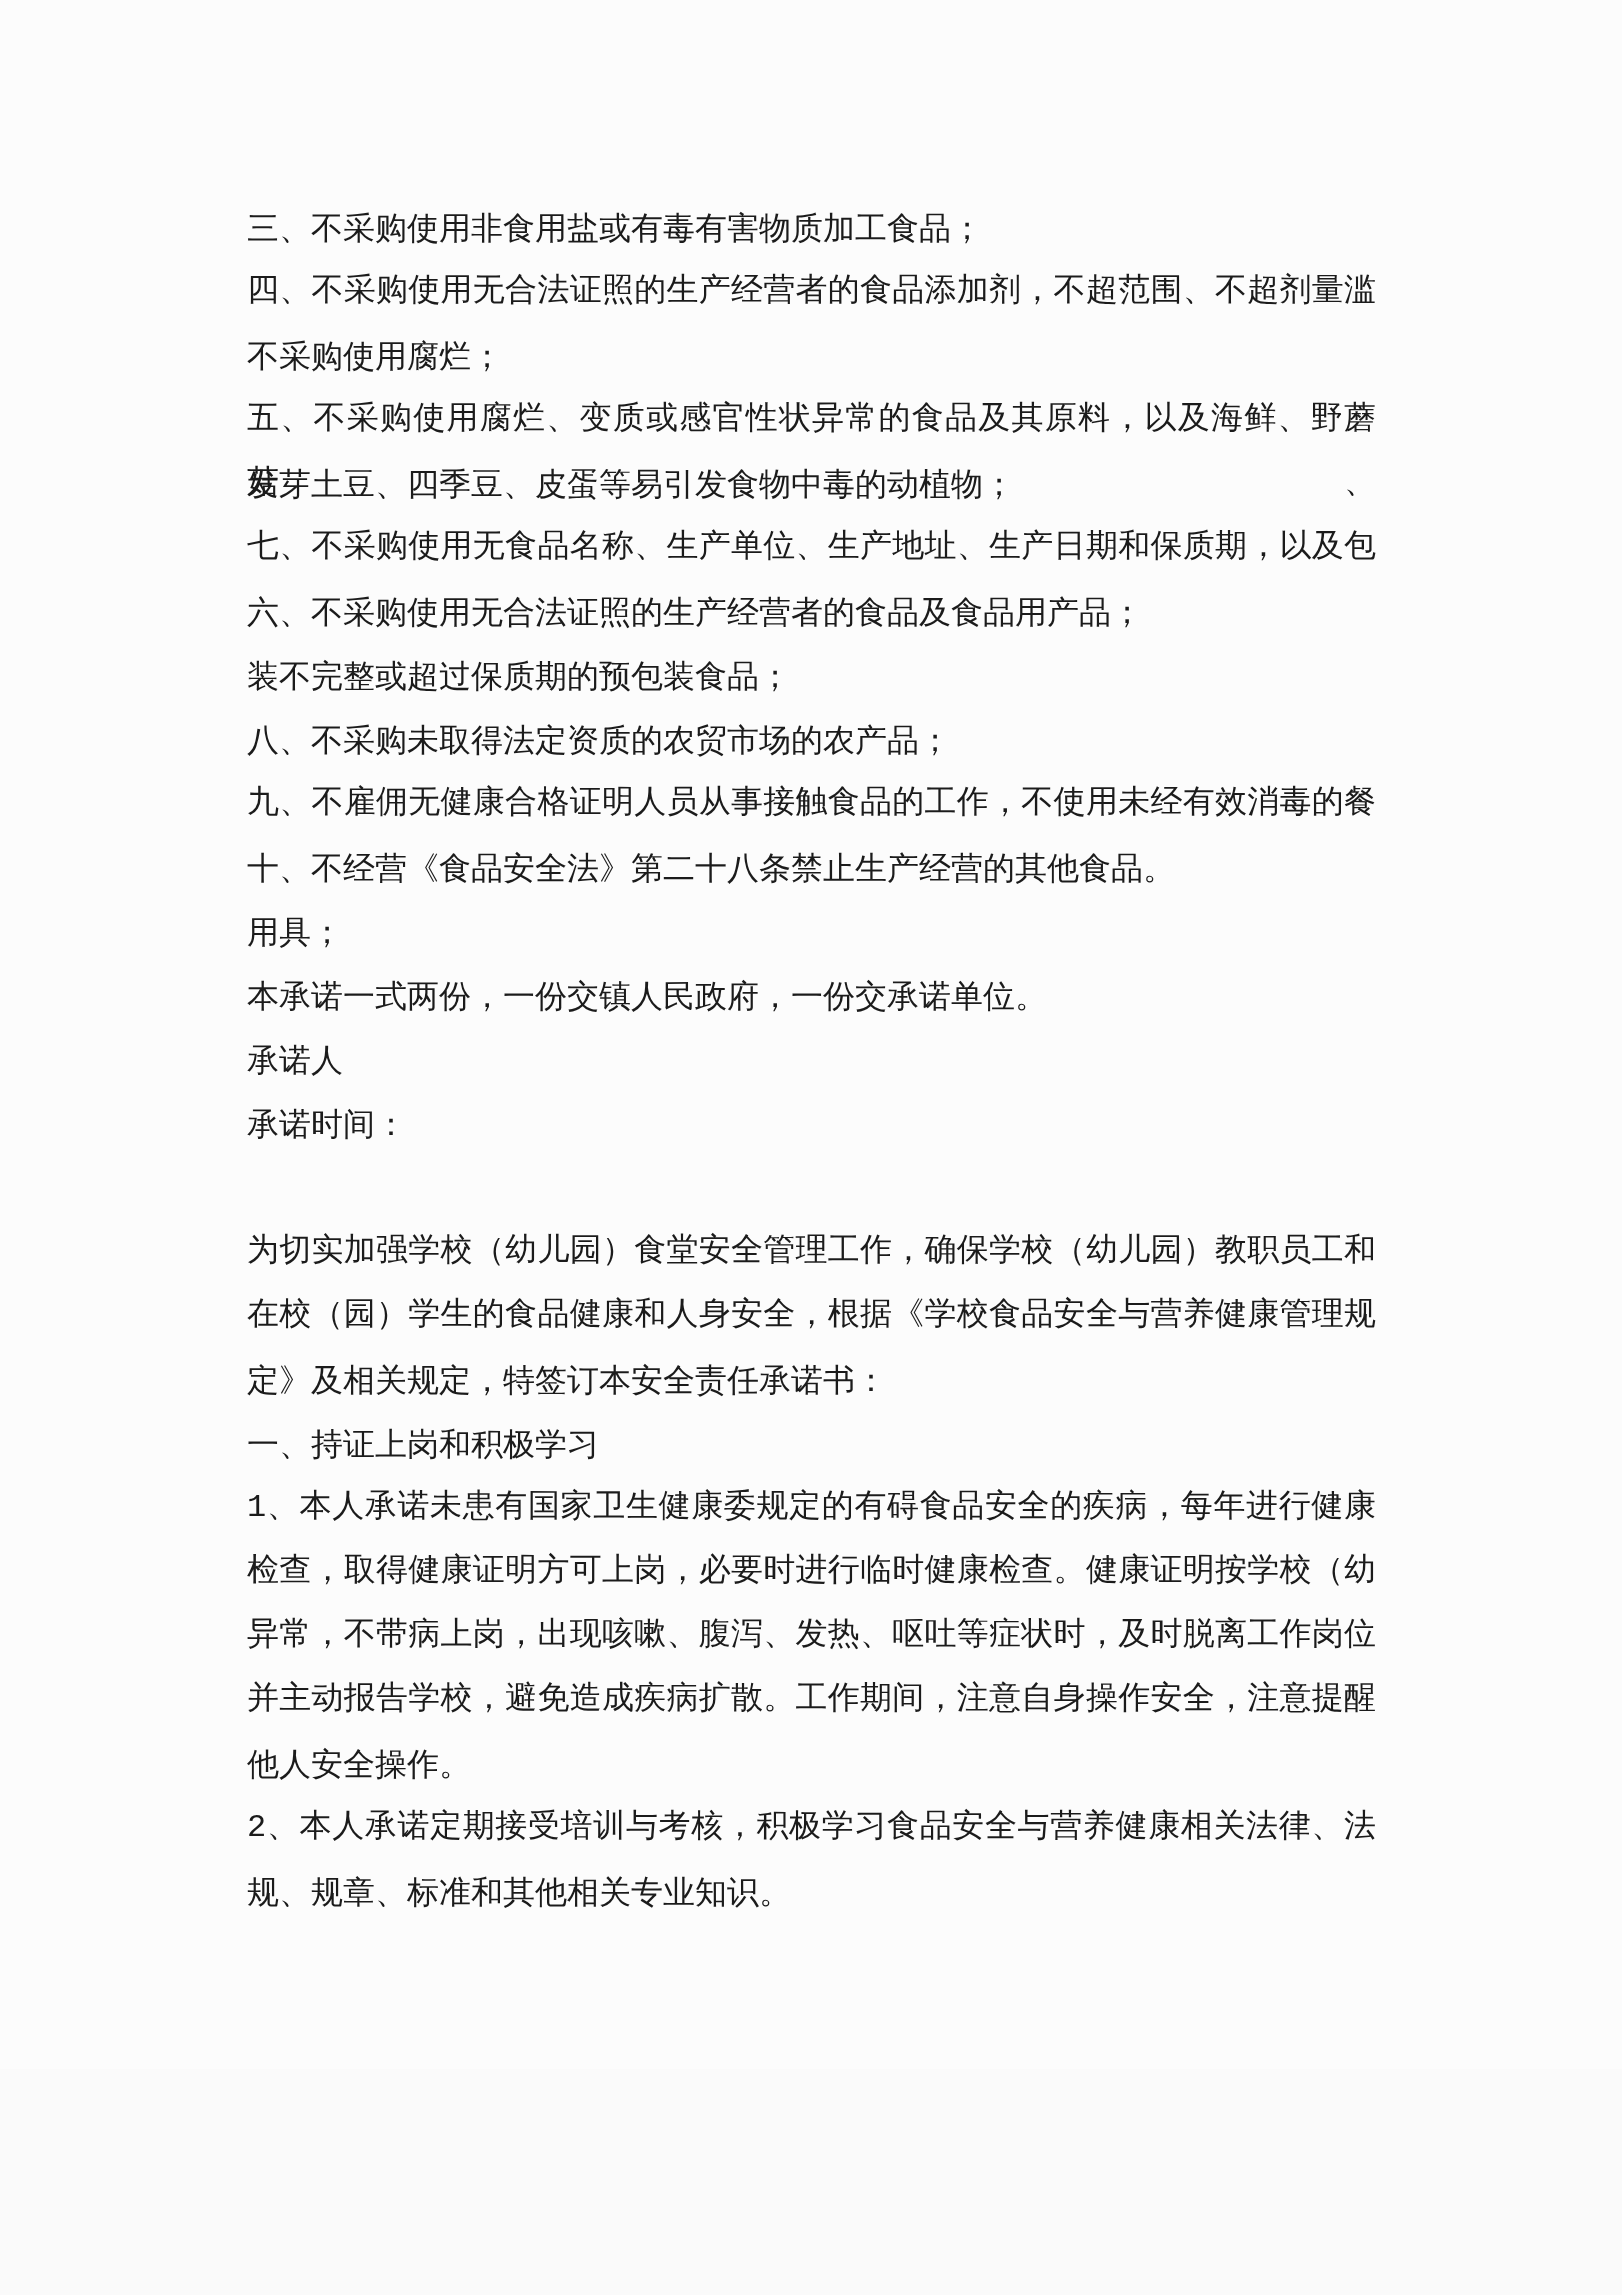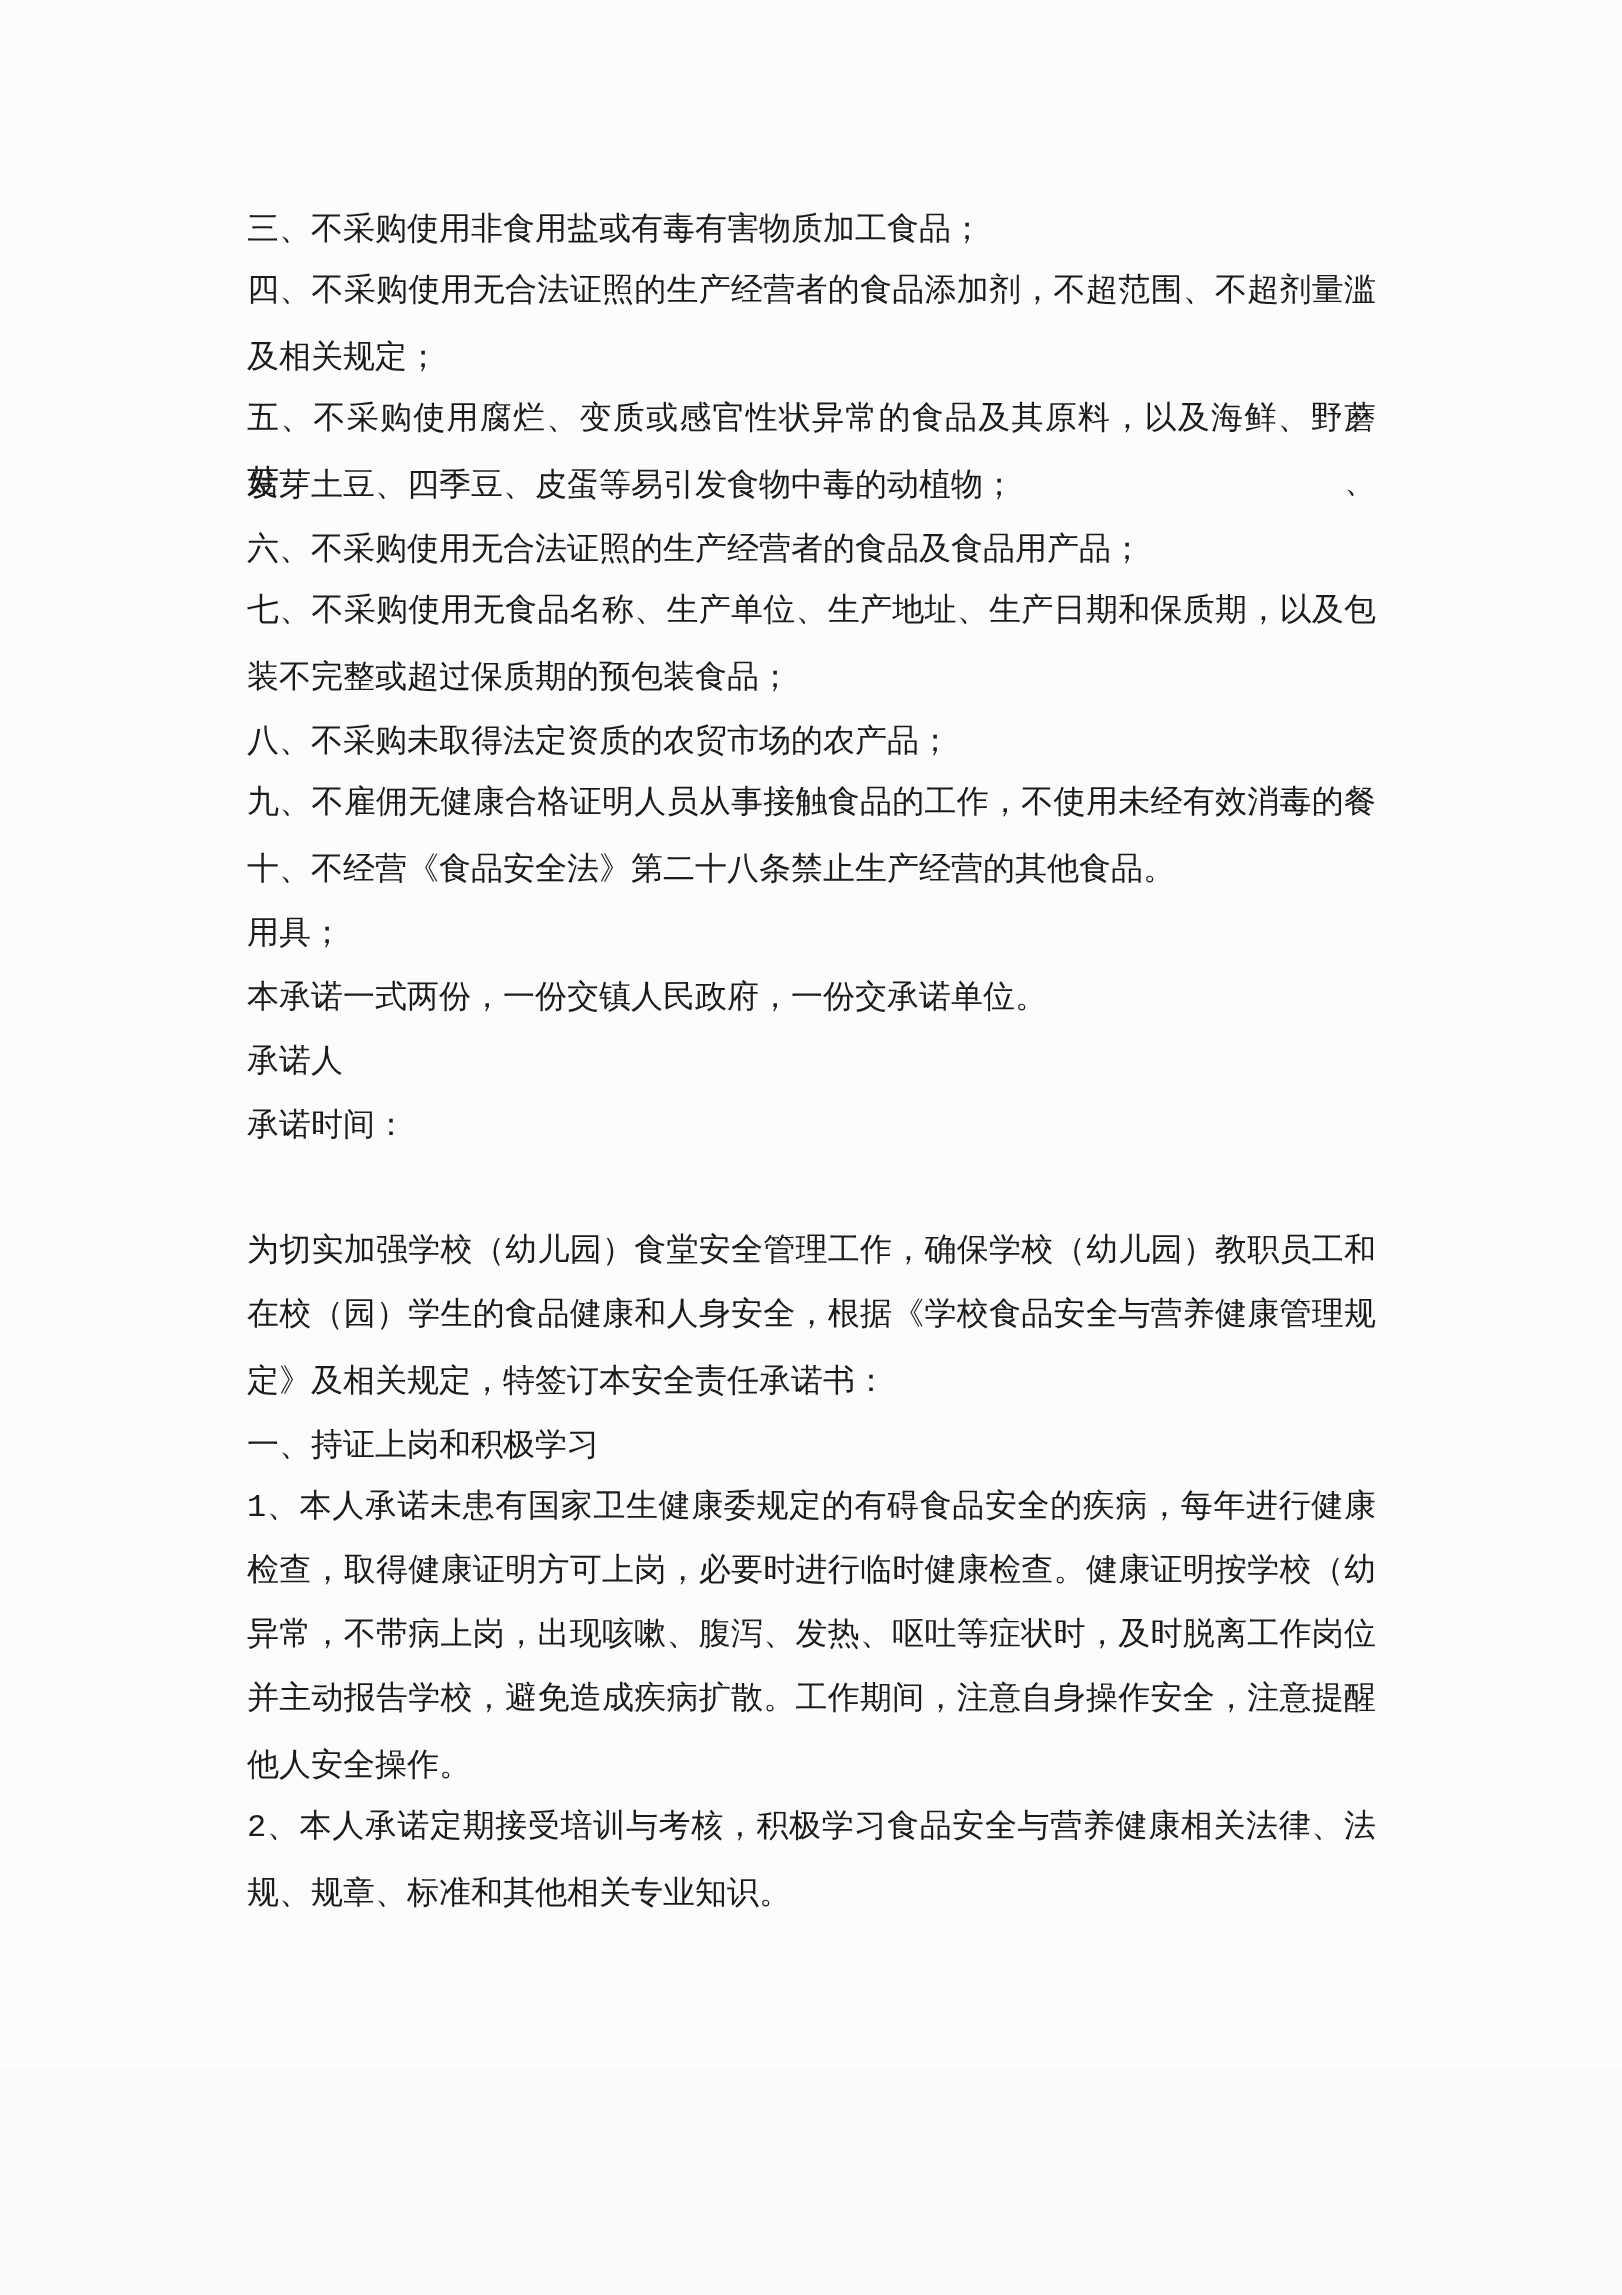--- a/index.html
+++ b/index.html
@@ -40,25 +40,25 @@
     
   }
 </style>
 </head>
 <body>
 
 <div class="page">
   <div class="textblock" style="color: rgb(27, 27, 27);">
       <div class="line">三、不采购使用非食用盐或有毒有害物质加工食品；</div>
       <div class="line fill">四、不采购使用无合法证照的生产经营者的食品添加剂，不超范围、不超剂量滥</div>
-      <div class="line">及相关规定；</div>
+      <div class="line">不采购使用腐烂；</div>
       <div class="line fill">五、不采购使用腐烂、变质或感官性状异常的食品及其原料，以及海鲜、野蘑菇、</div>
       <div class="line">发芽土豆、四季豆、皮蛋等易引发食物中毒的动植物；</div>
+      <div class="line fill">七、不采购使用无食品名称、生产单位、生产地址、生产日期和保质期，以及包</div>
       <div class="line">六、不采购使用无合法证照的生产经营者的食品及食品用产品；</div>
-      <div class="line fill">七、不采购使用无食品名称、生产单位、生产地址、生产日期和保质期，以及包</div>
       <div class="line">装不完整或超过保质期的预包装食品；</div>
       <div class="line">八、不采购未取得法定资质的农贸市场的农产品；</div>
       <div class="line fill">九、不雇佣无健康合格证明人员从事接触食品的工作，不使用未经有效消毒的餐</div>
       <div class="line">十、不经营《食品安全法》第二十八条禁止生产经营的其他食品。</div>
       <div class="line">用具；</div>
       <div class="line">本承诺一式两份，一份交镇人民政府，一份交承诺单位。</div>
       <div class="line">承诺人</div>
       <div class="line">承诺时间：</div>
       <div class="line blank"></div>
       <div class="line fill">为切实加强学校（幼儿园）食堂安全管理工作，确保学校（幼儿园）教职员工和</div>

